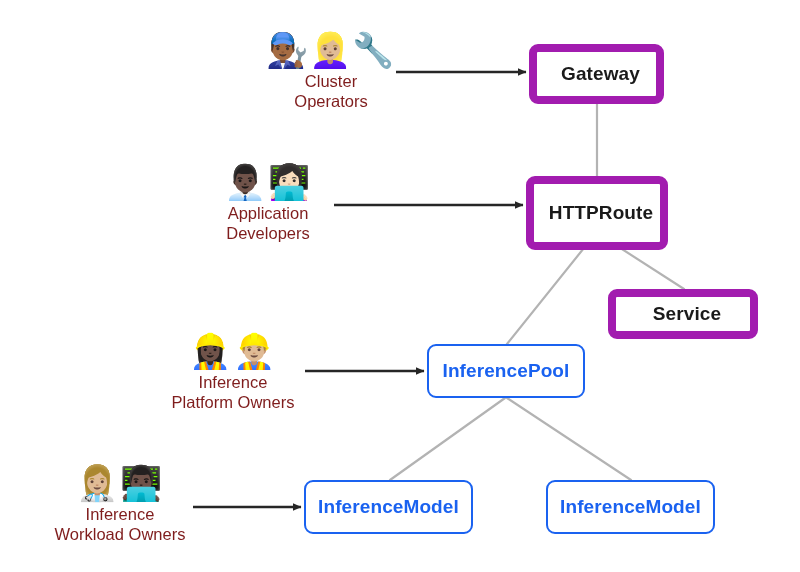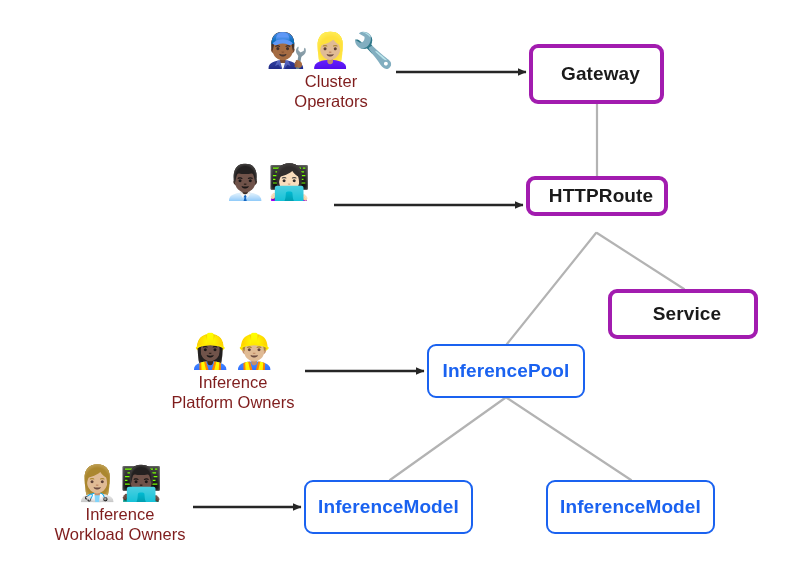--- a/index.html
+++ b/index.html
@@ -44,39 +44,39 @@
     background: #ffffff;
     z-index: 3;
     white-space: nowrap;
   }
   .node .node-label {
     font-weight: bold;
     letter-spacing: 0.1px;
   }
 
   .node.gray {
-    border: 4px solid #a21caf;
+    border: 8px solid #a21caf;
     padding-left: 8px;
   }
   .node.gray .node-label {
     color: #1a1a1a;
     font-size: 19px;
   }
 
   .node.blue {
     border: 2.5px solid #1a62f0;
   }
   .node.blue .node-label {
     color: #1a62f0;
     font-size: 19px;
   }
 
   
   #node-gateway        { left: 529px; top: 44px;  width: 135px; height: 60px; }
-  #node-httproute      { left: 526px; top: 176px; width: 142px; height: 40px; }
+  #node-httproute      { left: 526px; top: 176px; width: 142px; height: 74px; }
   #node-service        { left: 608px; top: 289px; width: 150px; height: 50px; }
   #node-inferencepool  { left: 427px; top: 344px; width: 158px; height: 54px; }
   #node-inferencemodel-1 { left: 304px; top: 480px; width: 169px; height: 54px; }
   #node-inferencemodel-2 { left: 546px; top: 480px; width: 169px; height: 54px; }
 
   
   .persona {
     position: absolute;
     z-index: 3;
     text-align: center;
@@ -155,20 +155,22 @@
   </div>
 
   <div class="persona" id="persona-cluster-operators">
     <div class="emoji-row">👨🏾‍🔧👱🏼‍♀️‍🔧</div>
     <div class="caption">Cluster
 Operators</div>
   </div>
 
   <div class="persona" id="persona-application-developers">
     <div class="emoji-row">👨🏿‍💼👩🏻‍💻</div>
+    <div class="caption">Application
+Developers</div>
   </div>
 
   <div class="persona" id="persona-inference-platform-owners">
     <div class="emoji-row">👷🏿‍♀️👷🏼‍♂️</div>
     <div class="caption">Inference
 Platform Owners</div>
   </div>
 
   <div class="persona" id="persona-inference-workload-owners">
     <div class="emoji-row">👩🏼‍⚕️👨🏿‍💻</div>

